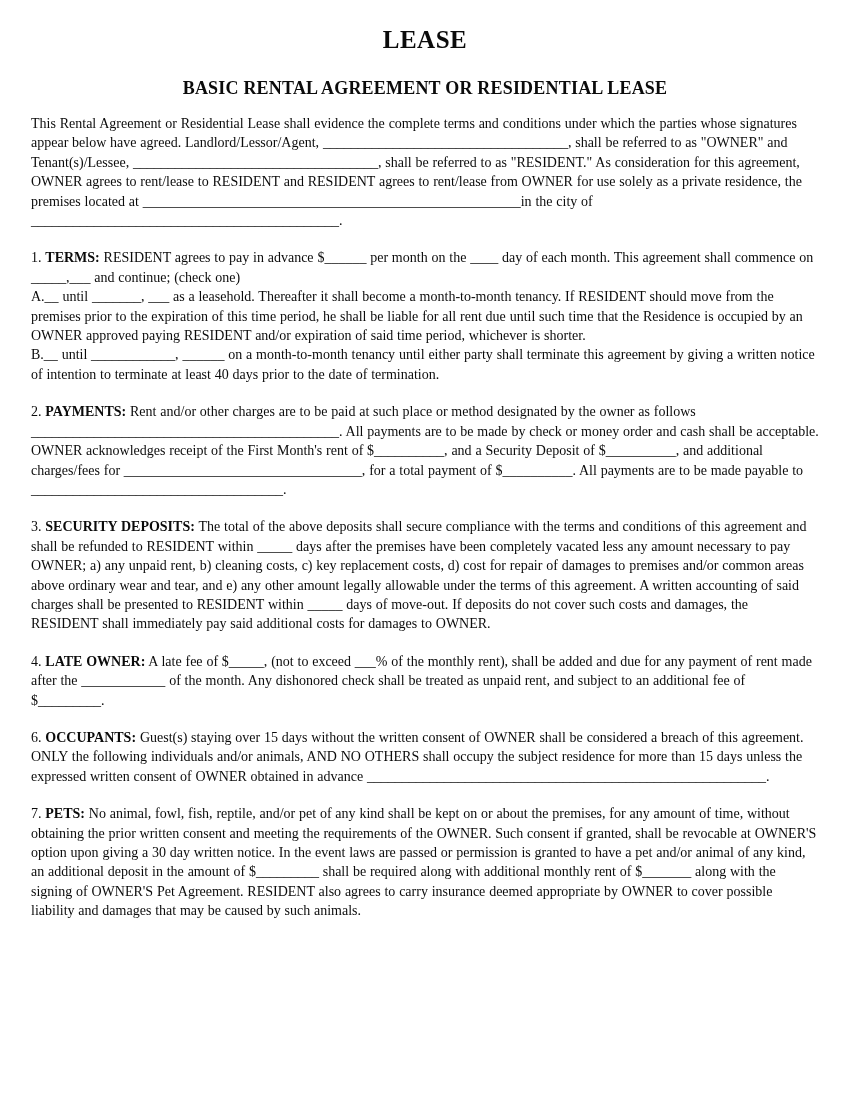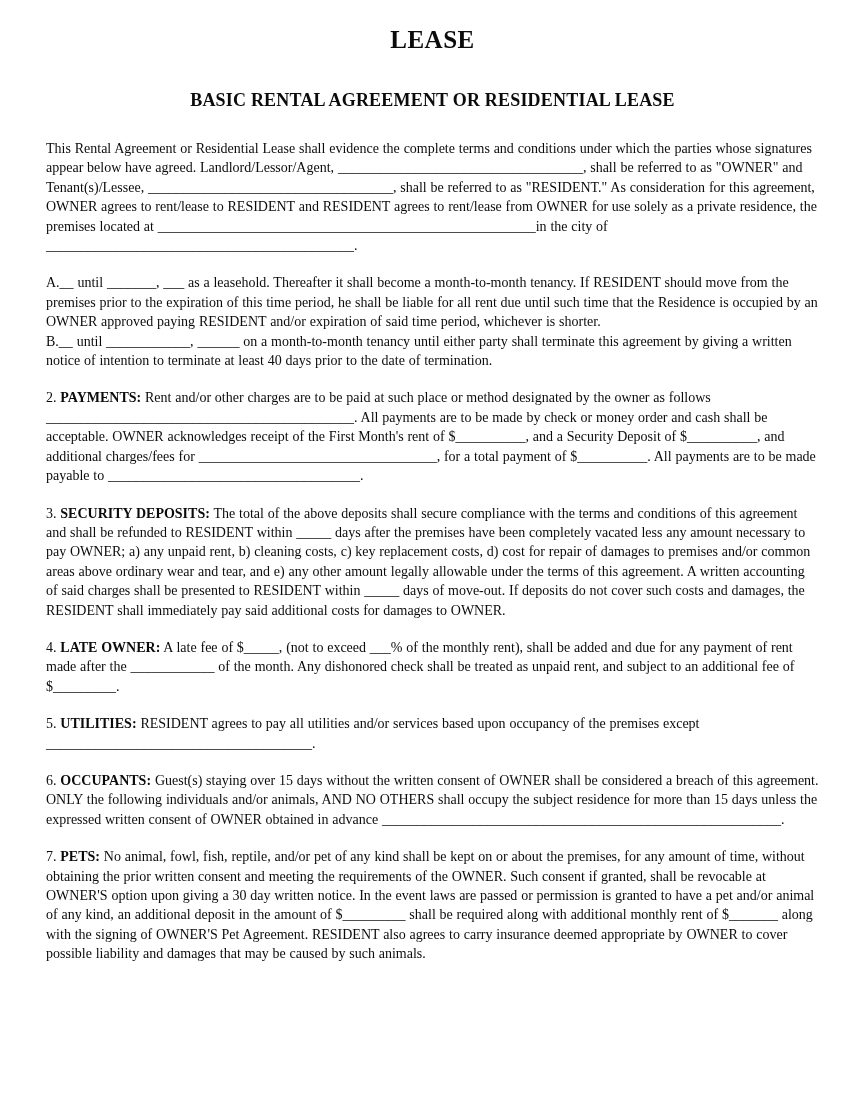--- a/index.html
+++ b/index.html
@@ -7,79 +7,77 @@
   body {
     width: 850px;
     height: 1100px;
     overflow: hidden;
     font-family: "Liberation Serif", "DejaVu Serif", serif;
     color: #0b0b0b;
   }
   .page {
     width: 850px;
     height: 1100px;
-    padding: 26px 31px 0 46px;
+    padding: 26px 31px 0 31px;
     background: #ffffff;
   }
   .doc-title {
     text-align: center;
     font-size: 25px;
     line-height: 28px;
     font-weight: bold;
     letter-spacing: 0.5px;
   }
   .doc-subtitle {
     text-align: center;
     font-size: 18px;
     line-height: 20px;
     font-weight: bold;
-    margin-top: 36px;
+    margin-top: 24px;
     letter-spacing: 0.2px;
   }
   .para {
     font-size: 14px;
     line-height: 19.4px;
     text-align: left;
     word-spacing: 0.3px;
   }
-  .intro-para { margin-top: 29px; }
+  .intro-para { margin-top: 16px; }
   .section { margin-top: 18px; }
   .section .heading { font-weight: bold; }
 </style>
 </head>
 <body>
 
 <div class="page">
 
   <h1 class="doc-title">LEASE</h1>
 
   <h2 class="doc-subtitle">BASIC RENTAL AGREEMENT OR RESIDENTIAL LEASE</h2>
 
   <p class="para intro-para">This Rental Agreement or Residential Lease shall evidence the complete terms and conditions under which the parties whose signatures appear below have agreed. Landlord/Lessor/Agent, ___________________________________, shall be referred to as "OWNER" and Tenant(s)/Lessee, ___________________________________, shall be referred to as "RESIDENT." As consideration for this agreement, OWNER agrees to rent/lease to RESIDENT and RESIDENT agrees to rent/lease from OWNER for use solely as a private residence, the premises located at ______________________________________________________in the city of ____________________________________________.</p>
 
   <div class="section">
+    <p class="para"><span>1.</span> <span class="heading">TERMS:</span> <span>RESIDENT agrees to pay in advance $______ per month on the ____ day of each month. This agreement shall commence on _____,___ and continue; (check one)</span></p>
     <p class="para">A.__ until _______, ___ as a leasehold. Thereafter it shall become a month-to-month tenancy. If RESIDENT should move from the premises prior to the expiration of this time period, he shall be liable for all rent due until such time that the Residence is occupied by an OWNER approved paying RESIDENT and/or expiration of said time period, whichever is shorter.</p>
     <p class="para">B.__ until ____________, ______ on a month-to-month tenancy until either party shall terminate this agreement by giving a written notice of intention to terminate at least 40 days prior to the date of termination.</p>
   </div>
 
   <div class="section">
     <p class="para"><span>2.</span> <span class="heading">PAYMENTS:</span> <span>Rent and/or other charges are to be paid at such place or method designated by the owner as follows ____________________________________________. All payments are to be made by check or money order and cash shall be acceptable. OWNER acknowledges receipt of the First Month's rent of $__________, and a Security Deposit of $__________, and additional charges/fees for __________________________________, for a total payment of $__________. All payments are to be made payable to ____________________________________.</span></p>
   </div>
 
   <div class="section">
     <p class="para"><span>3.</span> <span class="heading">SECURITY DEPOSITS:</span> <span>The total of the above deposits shall secure compliance with the terms and conditions of this agreement and shall be refunded to RESIDENT within _____ days after the premises have been completely vacated less any amount necessary to pay OWNER; a) any unpaid rent, b) cleaning costs, c) key replacement costs, d) cost for repair of damages to premises and/or common areas above ordinary wear and tear, and e) any other amount legally allowable under the terms of this agreement. A written accounting of said charges shall be presented to RESIDENT within _____ days of move-out. If deposits do not cover such costs and damages, the RESIDENT shall immediately pay said additional costs for damages to OWNER.</span></p>
   </div>
 
   <div class="section">
     <p class="para"><span>4.</span> <span class="heading">LATE OWNER:</span> <span>A late fee of $_____, (not to exceed ___% of the monthly rent), shall be added and due for any payment of rent made after the ____________ of the month. Any dishonored check shall be treated as unpaid rent, and subject to an additional fee of $_________.</span></p>
   </div>
 
-  <div class="section">
-    <p class="para"><span>5.</span> <span class="heading">UTILITIES:</span> <span>RESIDENT agrees to pay all utilities and/or services based upon occupancy of the premises except ______________________________________.</span></p>
-  </div>
 
   <div class="section">
     <p class="para"><span>6.</span> <span class="heading">OCCUPANTS:</span> <span>Guest(s) staying over 15 days without the written consent of OWNER shall be considered a breach of this agreement. ONLY the following individuals and/or animals, AND NO OTHERS shall occupy the subject residence for more than 15 days unless the expressed written consent of OWNER obtained in advance _________________________________________________________.</span></p>
   </div>
 
   <div class="section">
     <p class="para"><span>7.</span> <span class="heading">PETS:</span> <span>No animal, fowl, fish, reptile, and/or pet of any kind shall be kept on or about the premises, for any amount of time, without obtaining the prior written consent and meeting the requirements of the OWNER. Such consent if granted, shall be revocable at OWNER'S option upon giving a 30 day written notice. In the event laws are passed or permission is granted to have a pet and/or animal of any kind, an additional deposit in the amount of $_________ shall be required along with additional monthly rent of $_______ along with the signing of OWNER'S Pet Agreement. RESIDENT also agrees to carry insurance deemed appropriate by OWNER to cover possible liability and damages that may be caused by such animals.</span></p>
   </div>
 
 </div>

